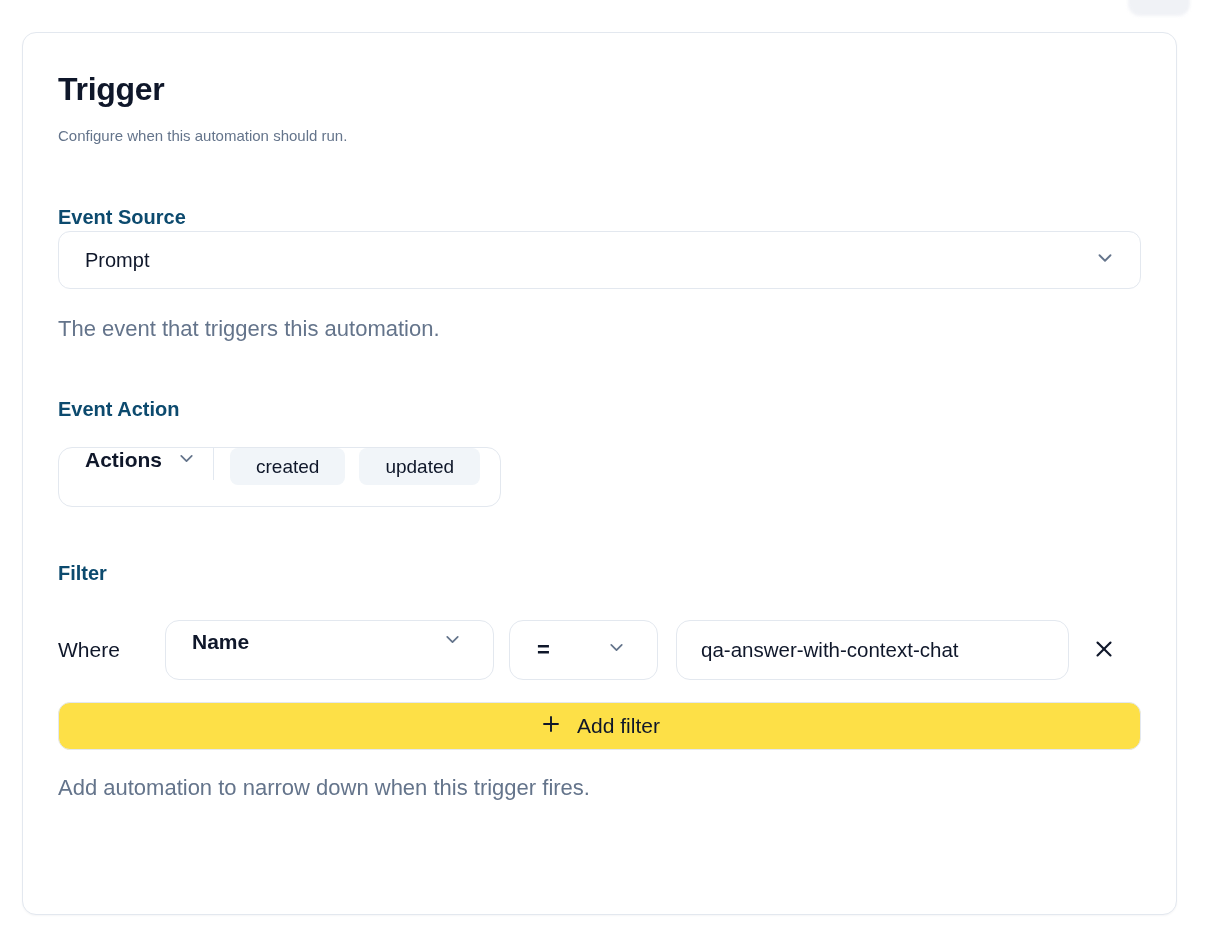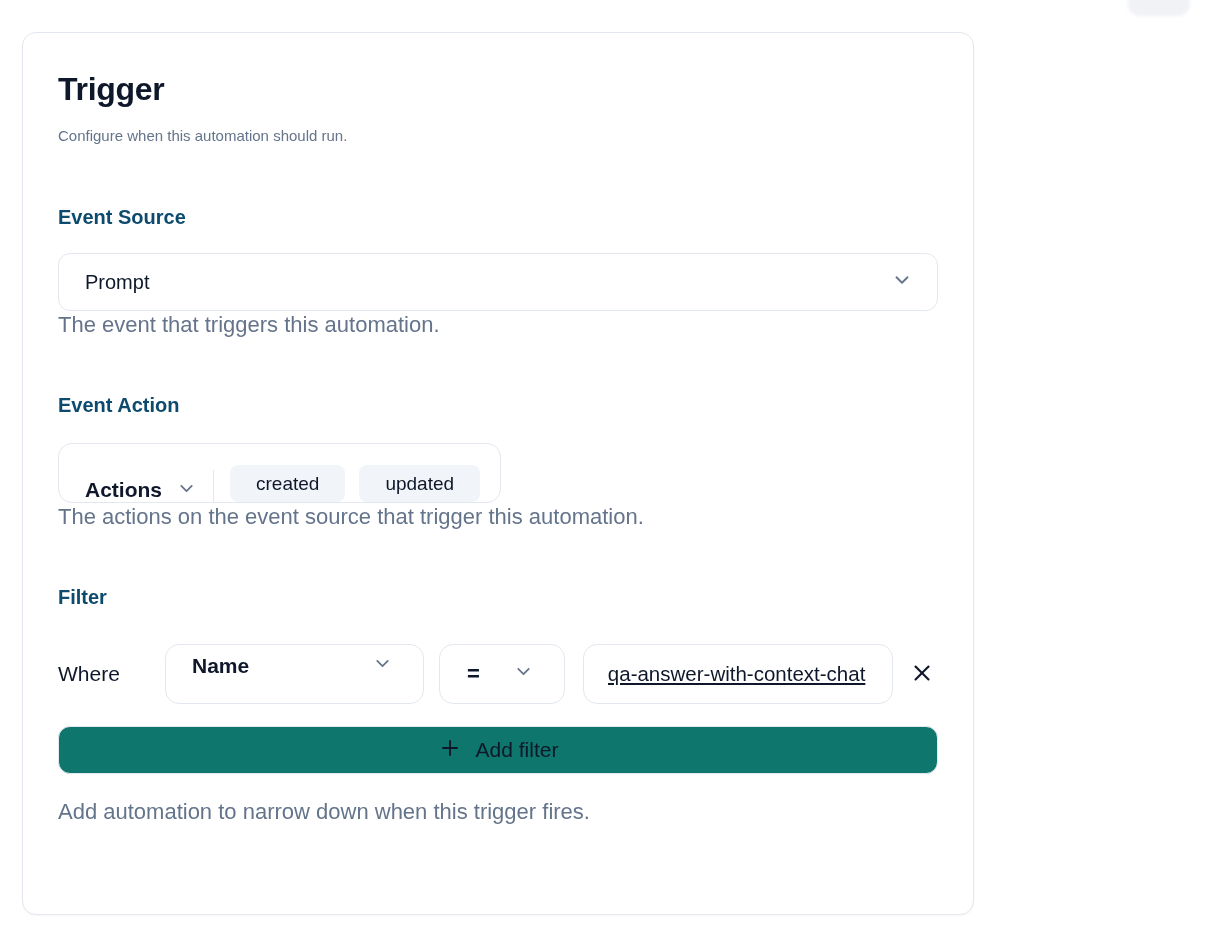--- a/index.html
+++ b/index.html
@@ -19,21 +19,21 @@
     width: 62px; height: 42px;
     background: #eef0f5;
     border-radius: 12px;
     filter: blur(1.5px);
     opacity: 0.85;
   }
 
   .card {
     position: absolute;
     left: 22px; top: 32px;
-    width: 952px; height: 883px;
+    width: 1155px; height: 883px;
     background: #ffffff;
     border: 1px solid #e3e8ef;
     border-radius: 14px;
     padding: 34px 35px 0 35px;
     box-shadow: 0 1px 2px rgba(15,23,42,0.04);
   }
 
   .title {
     margin: 0;
     font-size: 32px;
@@ -54,42 +54,42 @@
     font-weight: 600;
     color: #0c4a6e;
   }
   .helper {
     font-size: 22px;
     line-height: 28px;
     color: #64748b;
   }
 
   .mt-section { margin-top: 52px; }
-  .mt-helper-gap { }
+  .mt-helper-gap { margin-top: 26px; }
 
   .select {
     display: flex;
     align-items: center;
     justify-content: space-between;
     background: #fff;
     border: 1px solid #e3e8ef;
     border-radius: 12px;
     font-size: 20px;
     color: #0f172a;
     padding: 0 24px 0 26px;
     cursor: pointer;
   }
-  .select--full { height: 58px; width: 100%; margin-top: 22px; }
+  .select--full { height: 58px; width: 100%; }
 
   .chev { flex: 0 0 auto; }
 
   .actions-box {
     margin-top: 24px;
     display: inline-flex;
-    align-items: flex-end;
+    align-items: flex-start;
     height: 60px;
     border: 1px solid #e3e8ef;
     border-radius: 14px;
     padding: 0 20px 0 26px;
     gap: 14px;
     background: #fff;
   }
   .actions-trigger {
     display: inline-flex;
     align-items: center;
@@ -154,40 +154,39 @@
     width: 393px;
     height: 60px;
     border: 1px solid #e3e8ef;
     border-radius: 14px;
     font-family: inherit;
     font-size: 20.5px;
     color: #0f172a;
     padding: 0 18px 0 24px;
     outline: none;
     background: #fff;
-    text-decoration: underline;
   }
   .remove-btn {
     margin-left: 14px;
     width: 42px;
     height: 42px;
     display: flex;
     align-items: center;
     justify-content: center;
     background: none;
     border: none;
     padding: 0;
     cursor: pointer;
   }
 
   .add-filter-btn {
     margin-top: 22px;
     width: 100%;
     height: 48px;
-    background: #0f766e;
+    background: #fde047;
     border: 1px solid #e3e8ef;
     border-radius: 12px;
     display: flex;
     align-items: center;
     justify-content: center;
     gap: 14px;
     font-family: inherit;
     font-size: 21px;
     font-weight: 500;
     color: #0f172a;
@@ -226,21 +225,20 @@
       <span class="chev">
         <svg width="21" height="21" viewBox="0 0 24 24" fill="none" stroke="#64748b" stroke-width="2" stroke-linecap="round" stroke-linejoin="round">
             <polyline points="6 9 12 15 18 9"></polyline>
           </svg>
       </span>
     </button>
     <span class="vdivider"></span>
     <span class="badge">created</span>
     <span class="badge">updated</span>
   </div>
-  <div class="helper mt-helper-gap">The actions on the event source that trigger this automation.</div>
 
   
   <div class="field-label mt-section">Filter</div>
 
   <div class="filter-row">
     <span class="where-label">Where</span>
 
     <div class="select select--name">
       <span>Name</span>
       <span class="chev">

